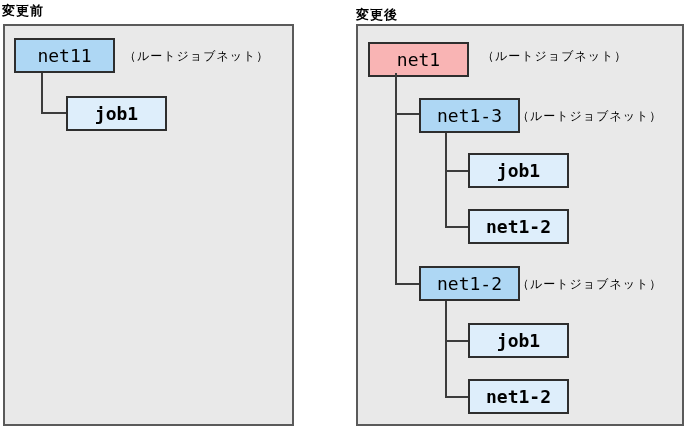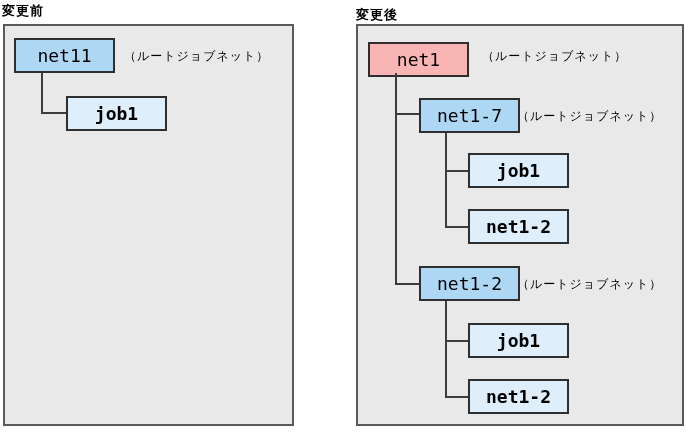--- a/index.html
+++ b/index.html
@@ -81,21 +81,21 @@
 <div class="panel" style="left:356px;width:328px">
 
   <div class="node node--group" style="left:10px;top:16px">net1</div>
 
   <div class="annotation" style="left:124px;top:30px">（ルートジョブネット）</div>
 
   <div class="vline" style="left:37px;top:47px;height:212px"></div>
 
   <div class="hline" style="left:37px;top:87px;width:26px"></div>
 
-  <div class="node node--root" style="left:61px;top:72px">net1-7</div>
+  <div class="node node--root" style="left:61px;top:72px">net1-3</div>
 
   <div class="annotation" style="left:159px;top:90px">（ルートジョブネット）</div>
 
   <div class="vline" style="left:87px;top:107px;height:95px"></div>
 
   <div class="hline" style="left:87px;top:144px;width:25px"></div>
   <div class="node node--unit" style="left:110px;top:127px">job1</div>
 
   <div class="hline" style="left:87px;top:200px;width:25px"></div>
   <div class="node node--unit" style="left:110px;top:183px">net1-2</div>

